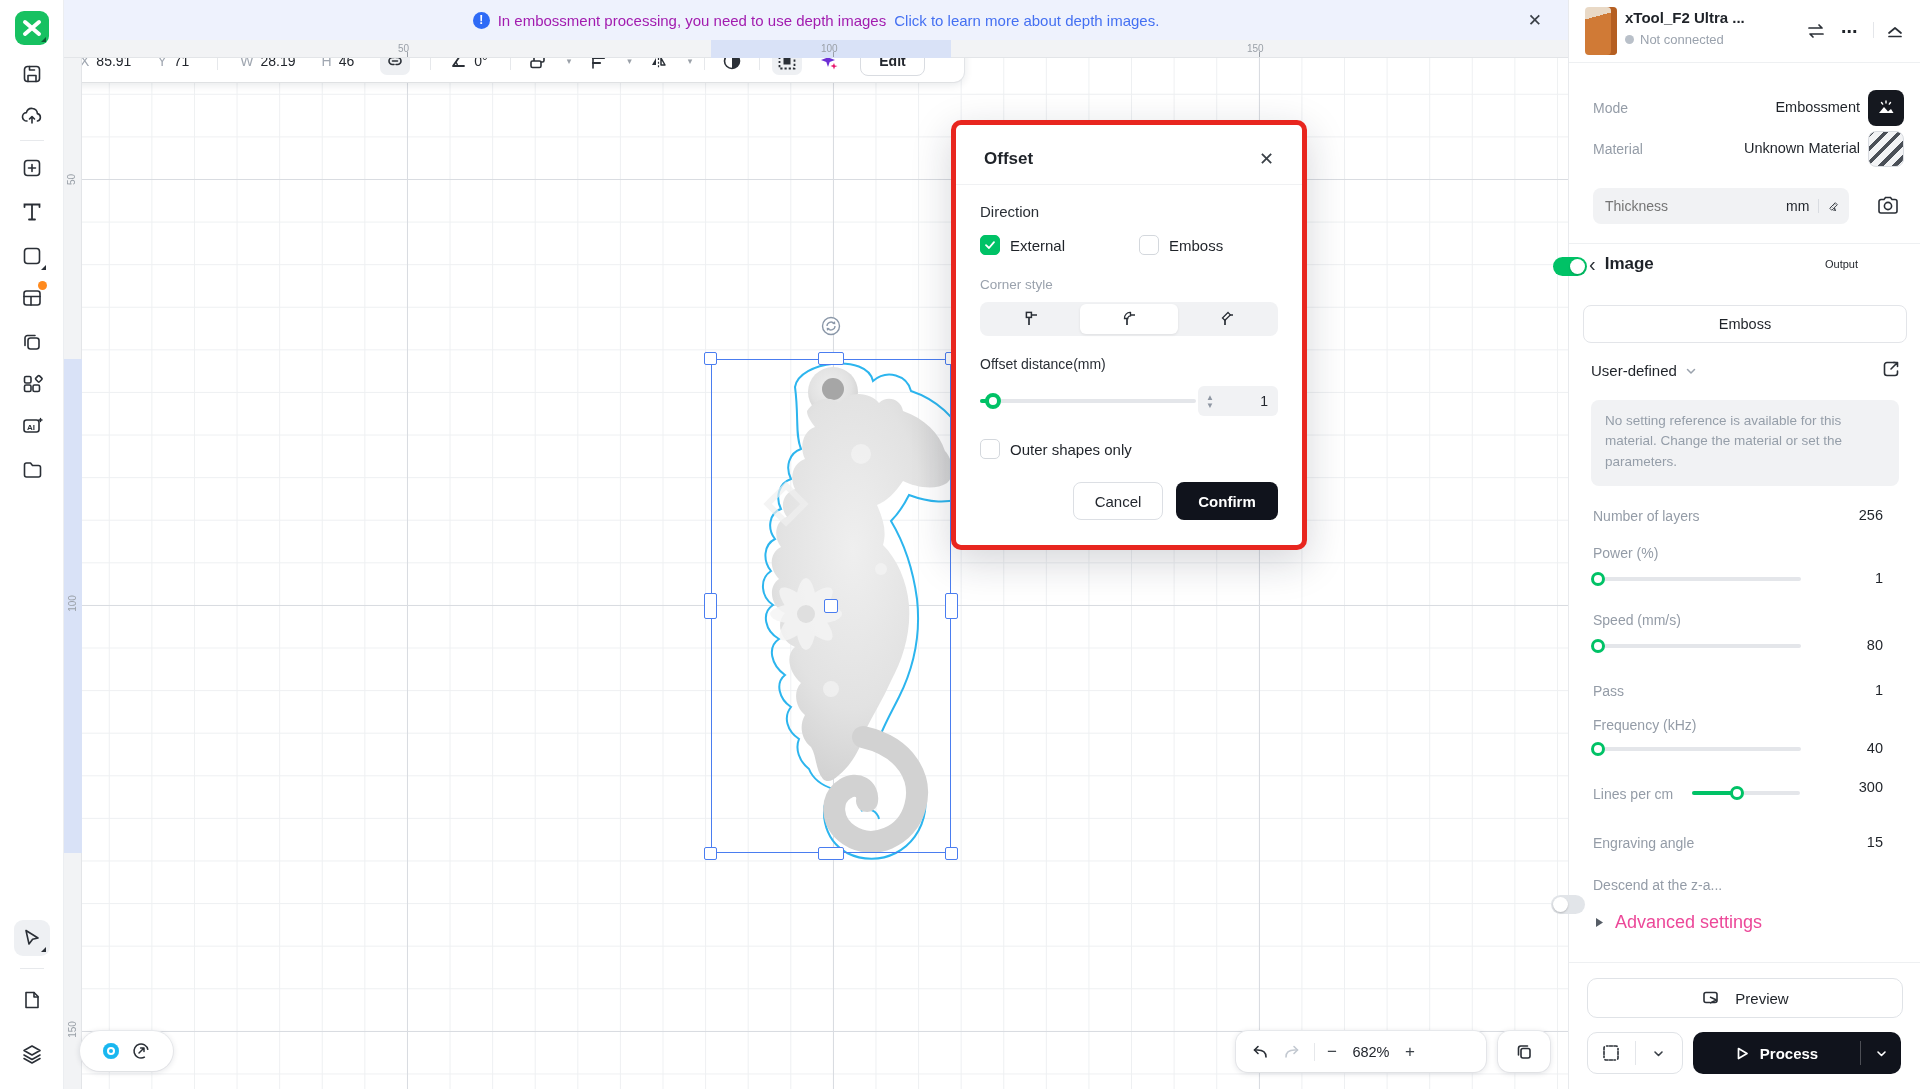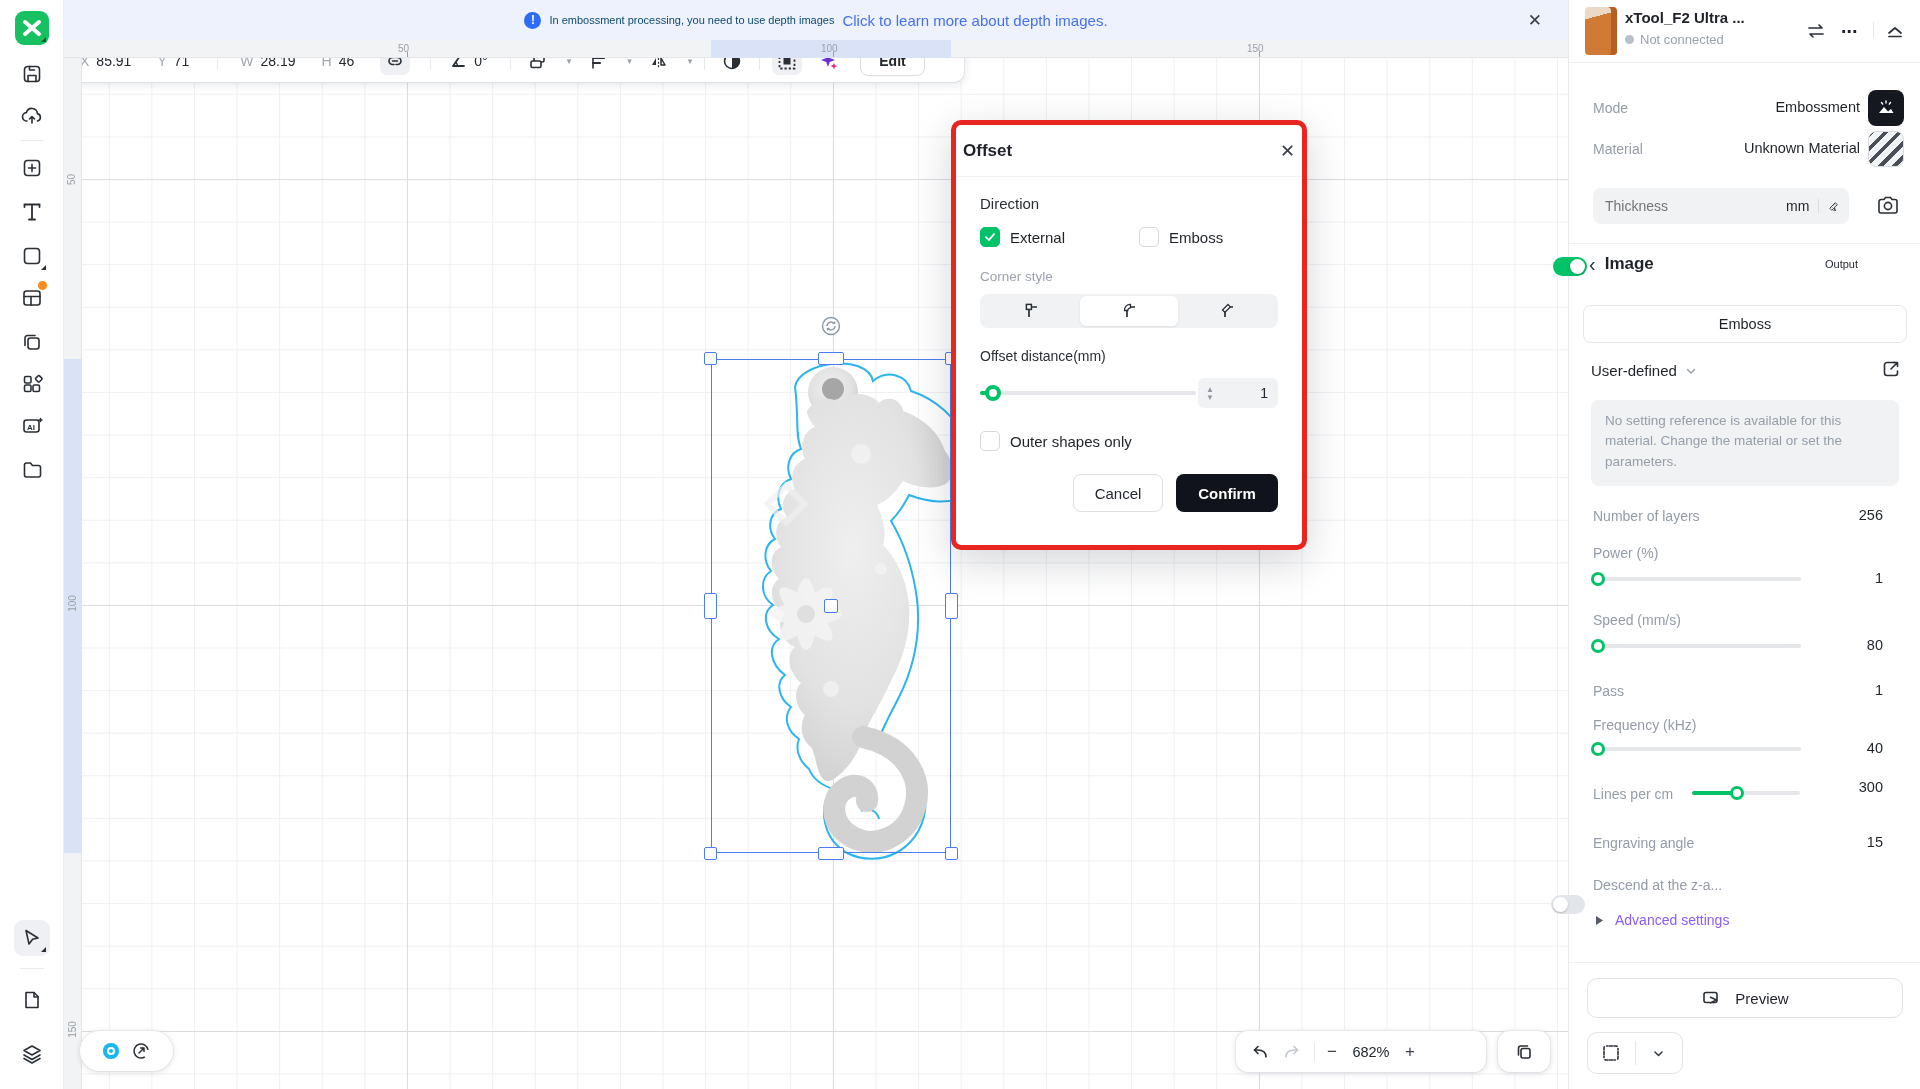--- a/index.html
+++ b/index.html
@@ -14,21 +14,21 @@
   .ic{stroke:#2a2f36;stroke-width:1.6;fill:none;stroke-linecap:round;stroke-linejoin:round;}
   
   #sidebar{left:0;top:0;width:64px;height:1089px;background:#fff;border-right:1px solid #eceef1;z-index:60;}
   .sbtn{position:absolute;left:14px;width:36px;height:36px;border-radius:9px;display:flex;align-items:center;justify-content:center;}
   .sdiv{position:absolute;left:20px;width:24px;height:1px;background:#e7e9ec;}
   .sbtn.active{background:#eef0f3;}
   .badge{position:absolute;width:9px;height:9px;border-radius:50%;background:#ff8a1e;right:3px;top:1px;}
   .cornertri{position:absolute;right:4px;bottom:4px;width:0;height:0;border-left:5px solid transparent;border-bottom:5px solid #2a2f36;}
   
   #banner{left:64px;top:0;width:1504px;height:40px;background:var(--bannerbg);display:flex;align-items:center;justify-content:center;gap:8px;z-index:20;}
-  #banner .txt{font-size:11px;color:#0c4a6e;}
+  #banner .txt{font-size:15px;color:#a21caf;}
   #banner a{color:var(--link);text-decoration:none;font-size:15px;}
   .infodot{width:17px;height:17px;border-radius:50%;background:#2e6bf6;color:#fff;font-size:12px;font-weight:bold;display:flex;align-items:center;justify-content:center;}
   #banner-close{position:absolute;right:26px;top:10px;font-size:17px;color:#3a4047;cursor:pointer;}
   
   #canvas{left:64px;top:40px;width:1504px;height:1049px;background:#fff;overflow:hidden;
     background-image:
       linear-gradient(90deg,#d9dce1 1px,transparent 1px),
       linear-gradient(0deg,#d9dce1 1px,transparent 1px),
       linear-gradient(90deg,#eef0f2 1px,transparent 1px),
       linear-gradient(0deg,#eef0f2 1px,transparent 1px);
@@ -54,21 +54,21 @@
   #edit-btn{height:30px;padding:0 18px;border:1px solid #d9dce1;border-radius:8px;background:#fff;
     font-size:14px;font-weight:700;color:#23272e;display:flex;align-items:center;}
   
   #selwrap{left:647px;top:319px;width:240px;height:494px;z-index:10;}
   #selborder{position:absolute;inset:0;border:1.5px solid var(--sel);pointer-events:none;}
   .hnd{position:absolute;background:#fff;border:1.5px solid var(--sel);border-radius:2px;}
   
   #dialog{left:887px;top:80px;width:356px;height:430px;background:#fff;border:5px solid var(--red);
     border-radius:10px;box-shadow:0 12px 40px rgba(20,30,50,.18);z-index:50;padding:0 24px;}
   #dlg-head{height:52px;display:flex;align-items:center;justify-content:space-between;
-    border-bottom:1px solid #f0f1f3;margin:0 -24px;padding:0 7px;font-size:17px;font-weight:700;}
+    border-bottom:1px solid #f0f1f3;margin:8px -24px;padding:0 28px;font-size:17px;font-weight:700;}
   #dlg-close{font-size:18px;color:#3a4047;cursor:pointer;}
   .dlg-label{font-size:15px;color:#2a2f36;}
   .dlg-sublabel{font-size:13.5px;color:#9aa2ad;}
   .cbx{width:20px;height:20px;border-radius:5px;border:1.5px solid #d4d8dd;background:#fff;flex:none;}
   .cbx.checked{background:var(--accent);border-color:var(--accent);display:flex;align-items:center;justify-content:center;}
   .cbrow{display:flex;align-items:center;gap:10px;font-size:15px;}
   #seg{height:34px;background:#f1f2f4;border-radius:8px;display:flex;padding:2px;margin-top:10px;}
   .segcell{flex:1;display:flex;align-items:center;justify-content:center;border-radius:6px;}
   .segcell.selseg{background:#fff;box-shadow:0 1px 3px rgba(0,0,0,.08);}
   #dslider{position:relative;width:216px;height:16px;}
@@ -580,21 +580,21 @@
 
   <div class="abs plabel" style="left:24px;top:877px">Descend at the z-a...</div>
   <div class="abs toggle off" style="right:18px;top:876px">
       <div class="tk"></div>
     </div>
 
   <div class="abs" style="left:26px;top:912px;display:flex;align-items:center;gap:11px">
     <svg width="9" height="11" viewBox="0 0 9 11">
         <path d="M1 1l7 4.5L1 10z" fill="#565d66"></path>
       </svg>
-    <span style="font-size:14px;color:#8b5cf6">Advanced settings</span>
+    <span style="font-size:18px;color:#ec4899">Advanced settings</span>
   </div>
 
   <div class="pdiv" style="top:962px"></div>
 
   <div id="preview-btn">
     <svg width="19" height="19" viewBox="0 0 19 19">
         <rect x="3" y="3.5" width="13" height="10" rx="2" fill="none" stroke="#2a2f36" stroke-width="1.6"></rect>
         <path d="M8.5 15.5l3-6.5 3 6.5" fill="#fff" stroke="#2a2f36" stroke-width="1.4" stroke-linejoin="round" transform="translate(1,-1) rotate(90 11.5 12)"></path>
       </svg>
     <span>Preview</span>
@@ -607,13 +607,27 @@
         </svg>
     </div>
     <div style="width:1px;height:24px;background:#e4e6ea"></div>
     <div style="flex:1;display:flex;justify-content:center">
       <svg width="13" height="13" viewBox="0 0 13 13">
           <path d="M3 5l3.5 3.5L10 5" fill="none" stroke="#3a4047" stroke-width="1.6" stroke-linecap="round" stroke-linejoin="round"></path>
         </svg>
     </div>
   </div>
 
+  <div id="process-btn">
+    <div style="flex:1;display:flex;align-items:center;justify-content:center;gap:10px">
+      <svg width="15" height="15" viewBox="0 0 15 15">
+          <path d="M3.5 2.5 12 7.5l-8.5 5z" fill="none" stroke="#fff" stroke-width="1.7" stroke-linejoin="round"></path>
+        </svg>
+      <span style="font-size:15px;font-weight:700">Process</span>
+    </div>
+    <div style="width:1px;height:24px;background:rgba(255,255,255,.25)"></div>
+    <div style="width:40px;display:flex;justify-content:center">
+      <svg width="13" height="13" viewBox="0 0 13 13">
+          <path d="M3 5l3.5 3.5L10 5" fill="none" stroke="#fff" stroke-width="1.6" stroke-linecap="round" stroke-linejoin="round"></path>
+        </svg>
+    </div>
+  </div>
 </div>
 
 </body></html>

